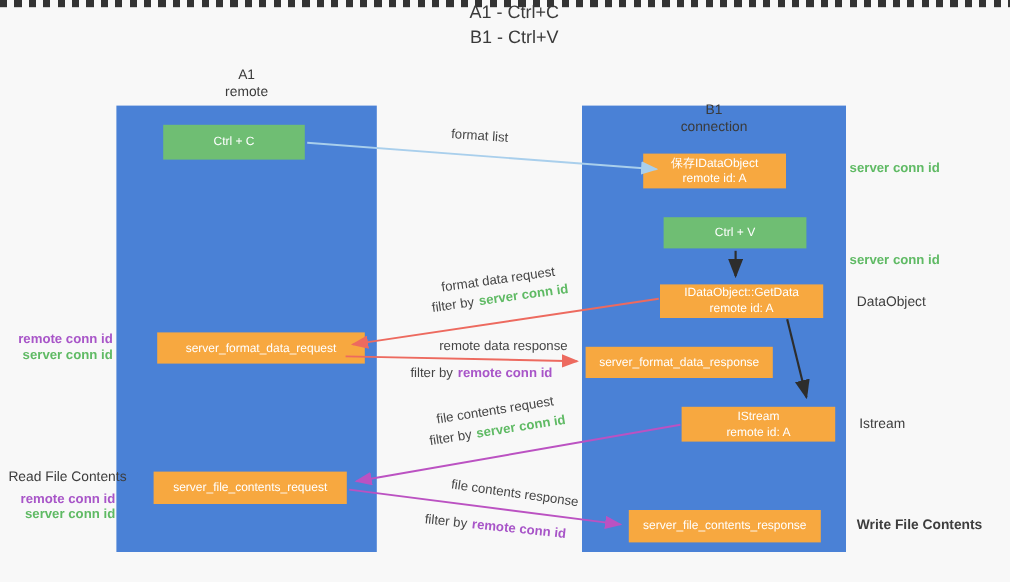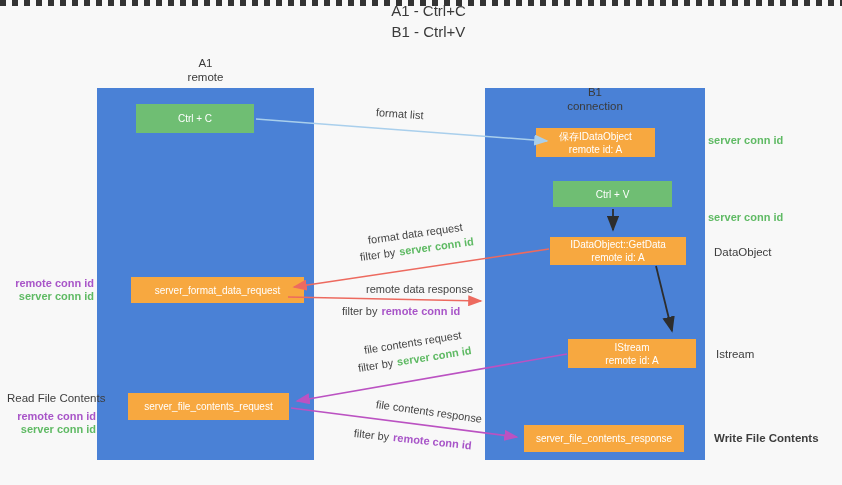--- a/index.html
+++ b/index.html
@@ -68,20 +68,23 @@
 
   <div class="abs node orange" style="left:550px;top:237px;width:136px;height:28px;">
     <span>IDataObject::GetData</span>
     <span>remote id: A</span>
   </div>
 
   <div class="abs node orange" style="left:131px;top:277px;width:173px;height:26px;">
     <span>server_format_data_request</span>
   </div>
 
+  <div class="abs node orange" style="left:488px;top:289px;width:156px;height:26px;">
+    <span>server_format_data_response</span>
+  </div>
 
   <div class="abs node orange" style="left:568px;top:339px;width:128px;height:29px;">
     <span>IStream</span>
     <span>remote id: A</span>
   </div>
 
   <div class="abs node orange" style="left:524px;top:425px;width:160px;height:27px;">
     <span>server_file_contents_response</span>
   </div>
 

